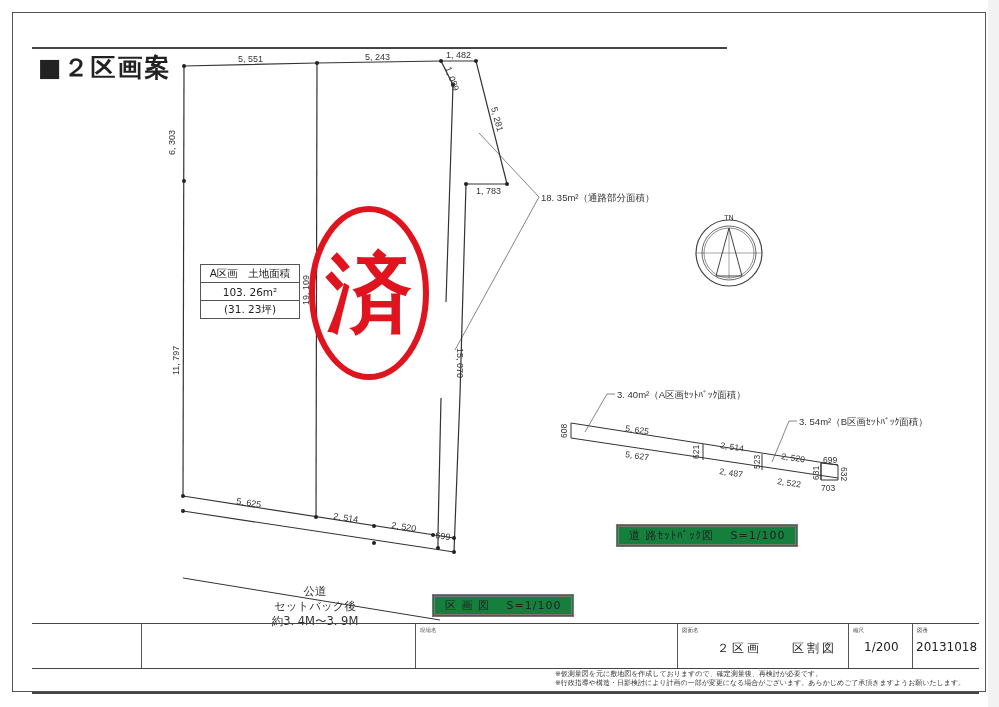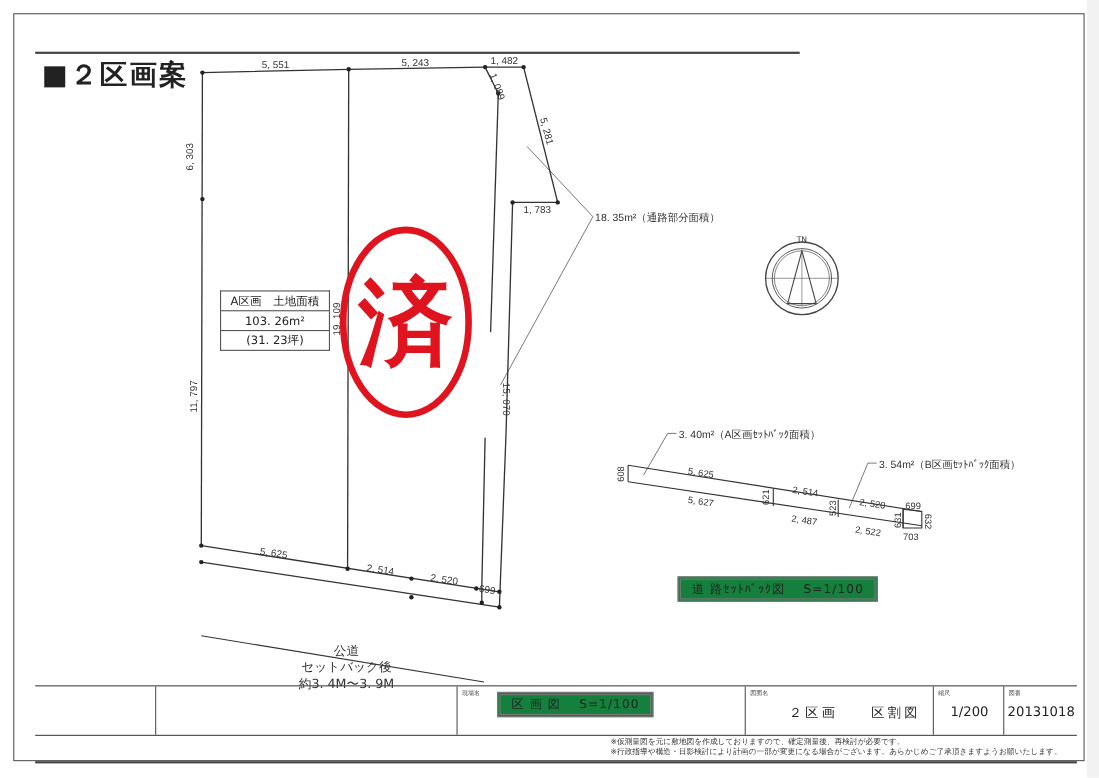--- a/index.html
+++ b/index.html
@@ -146,21 +146,21 @@
       </tr>
 </tbody>
   </table>
 
 <div class="road-label">
   <div>公道</div>
   <div>セットバック後</div>
   <div>約3. 4M〜3. 9M</div>
 </div>
 
-<div class="scale-box" style="left:452px; top:594px;margin-top:35px;">区 画 図　 S=1/100</div>
+<div class="scale-box" style="left:432px; top:594px;">区 画 図　 S=1/100</div>
 <div class="scale-box" style="left:616px; top:524px;">道 路ｾｯﾄﾊﾞｯｸ図　 S=1/100</div>
 
 <div class="footer-table">
   <div class="fcell" style="left:109px; width:0;"></div>
   <div class="fcell" style="left:383px; width:0;"></div>
   <div class="fcap" style="left:388px;">現場名</div>
   <div class="fcell" style="left:645px; width:0;"></div>
   <div class="fcap" style="left:650px;">図面名</div>
   <div class="fval" style="left:685px; top:16px; font-size:12px; letter-spacing:3px;">２区画　　区割図</div>
   <div class="fcell" style="left:816px; width:0;"></div>

